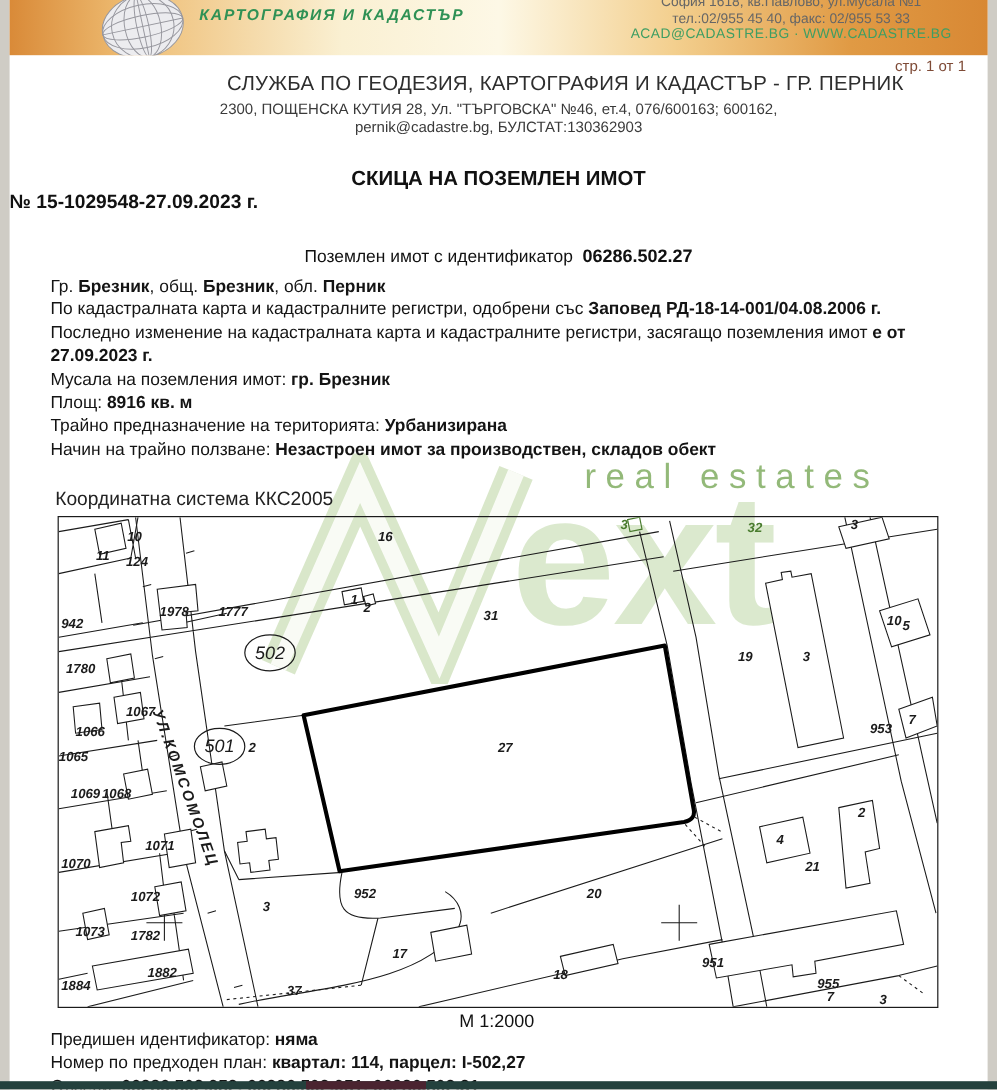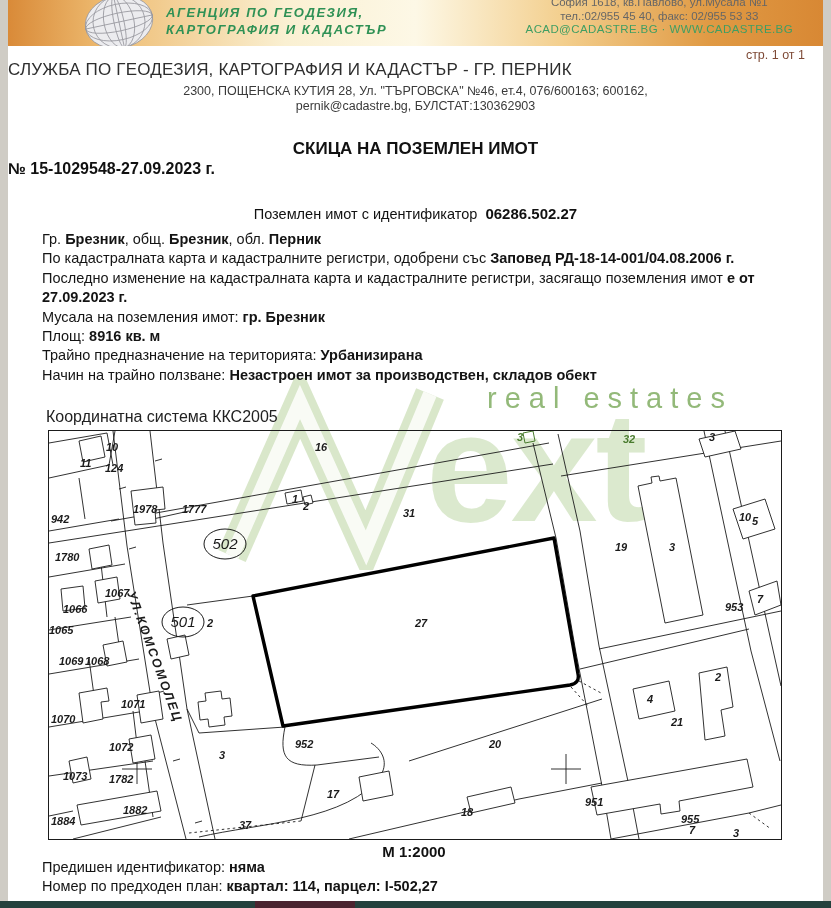--- a/index.html
+++ b/index.html
@@ -11,31 +11,31 @@
   .banner{position:absolute;left:0;top:0;width:815px;height:46px;overflow:hidden;
     background:linear-gradient(90deg,#d98a38 0%,#eebc72 12%,#faf0d2 34%,#fdf8e6 50%,#f3cf8e 68%,#e09a44 86%,#d88834 100%)}
   .globe{position:absolute;left:74px;top:-6px}
   .agency{position:absolute;left:158px;top:4px;color:#2f9155;font-weight:700;font-style:italic;
     font-size:13px;letter-spacing:1.6px;line-height:17px;white-space:nowrap}
   .agency .l2{}
   .hq{position:absolute;right:30px;top:-4px;text-align:center;font-size:11.5px;line-height:13.5px;color:#666;white-space:nowrap}
   .hq .green{color:#3f9e63;letter-spacing:.4px}
   .pageno{position:absolute;right:18px;top:48px;font-size:12.5px;color:#7e4a36}
 
-  .office-title{position:absolute;left:0;top:60px;width:745px;text-align:left;font-size:17px;color:#2e2e2e;letter-spacing:.2px}
+  .office-title{position:absolute;left:0;top:60px;width:745px;text-align:right;font-size:17px;color:#2e2e2e;letter-spacing:.2px}
   .office-addr{position:absolute;left:0;top:84px;width:815px;text-align:center;font-size:12.5px;line-height:15px;color:#3a3a3a}
   .doc-title{position:absolute;left:0;top:139px;width:815px;text-align:center;font-size:17px;font-weight:700;color:#111}
   .doc-no{position:absolute;left:0;top:160px;width:815px;text-align:left;font-size:16px;font-weight:700;color:#111}
   .ident{position:absolute;left:0;top:205px;width:815px;text-align:center;font-size:14.5px;color:#111;z-index:2}
   .ident b{font-size:15px}
 
   .details{position:absolute;left:34px;top:230px;width:754px;font-size:14.5px;line-height:19.4px;color:#141414;z-index:2}
   .coord{position:absolute;left:38px;top:408px;font-size:16px;color:#222;z-index:2}
   .mapbox{position:absolute;left:40px;top:430px;width:732px;height:408px;border:1px solid #1b1b1b;z-index:2}
-  .scale{position:absolute;left:40px;top:843px;width:732px;text-align:center;font-weight:700;font-size:15px;color:#111;z-index:2}
+  .scale{position:absolute;left:40px;top:843px;width:732px;text-align:center;font-weight:400;font-size:15px;color:#111;z-index:2}
   .footer{position:absolute;left:34px;top:858px;width:770px;font-size:14.5px;line-height:19.4px;color:#141414;z-index:2}
   .strip{position:absolute;left:0;bottom:0;width:831px;height:7px;background:#24413d;z-index:3}
   .strip .red{position:absolute;left:255px;top:0;width:100px;height:7px;background:#4a2430}
 
   
   .wm{position:absolute;pointer-events:none;z-index:1;white-space:nowrap}
   .wm-real{left:479px;top:382px;font-size:29px;letter-spacing:8px;color:rgba(120,168,88,.8)}
   .wm-ext{left:418px;top:392px;font-size:156px;line-height:150px;font-weight:700;letter-spacing:-2px;color:rgba(176,206,146,.45)}
   .wm-n{left:208px;top:378px}
 
@@ -63,21 +63,20 @@
           <ellipse cx="37" cy="28" rx="26" ry="26"></ellipse>
           <ellipse cx="37" cy="28" rx="15" ry="26"></ellipse>
           <ellipse cx="37" cy="28" rx="5" ry="26"></ellipse>
           <ellipse cx="37" cy="28" rx="34" ry="18"></ellipse>
           <ellipse cx="37" cy="28" rx="34" ry="9"></ellipse>
           <line x1="3" y1="28" x2="71" y2="28"></line>
           <line x1="37" y1="2" x2="37" y2="54"></line>
         </g>
       </svg>
       <div class="agency">
-        <div>АГЕНЦИЯ ПО ГЕОДЕЗИЯ,</div>
         <div class="l2">КАРТОГРАФИЯ И КАДАСТЪР</div>
       </div>
       <div class="hq">
         <div>София 1618, кв.Павлово, ул.Мусала №1</div>
         <div>тел.:02/955 45 40, факс: 02/955 53 33</div>
         <div class="green">ACAD@CADASTRE.BG · WWW.CADASTRE.BG</div>
       </div>
     </div>
 
     <div class="pageno">стр. 1 от 1</div>

